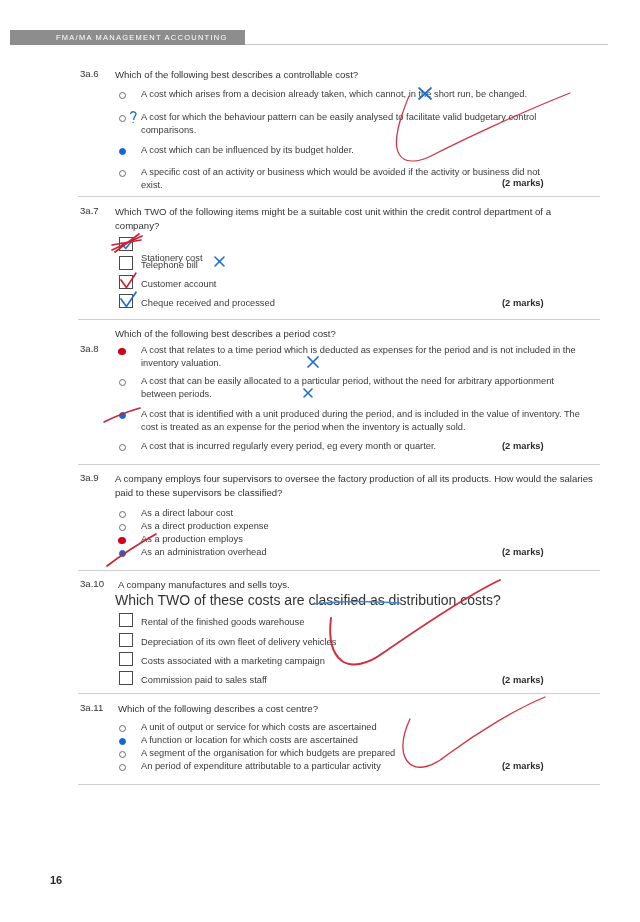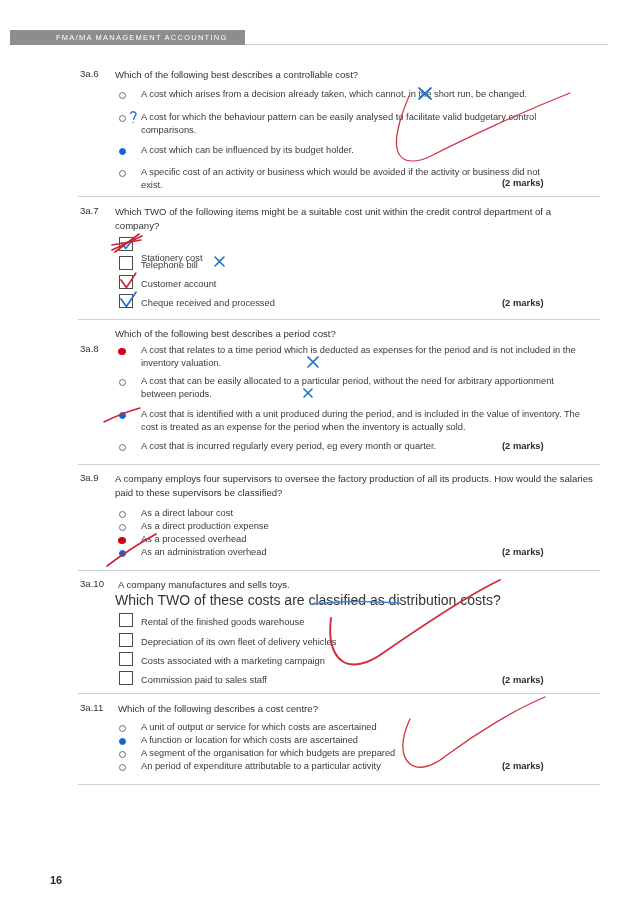--- a/index.html
+++ b/index.html
@@ -236,21 +236,21 @@
     <div class="qnum" style="top:472px;">3a.9</div>
     <div class="qtext" style="top:472px;">A company employs four supervisors to oversee the factory production of all its products. How would the salaries paid to these supervisors be classified?</div>
 
     <div class="radio" style="left:119px; top:511px;"></div>
     <div class="opt-text" style="top:507px;">As a direct labour cost</div>
 
     <div class="radio" style="left:119px; top:524px;"></div>
     <div class="opt-text" style="top:520px;">As a direct production expense</div>
 
     <div class="radio filled-red" style="left:118px; top:537px;"></div>
-    <div class="opt-text" style="top:533px;">As a processed overhead</div>
+    <div class="opt-text" style="top:533px;">As a production employs</div>
 
     <div class="radio filled-blue" style="left:119px; top:550px;"></div>
     <div class="opt-text" style="top:546px;">As an administration overhead</div>
 
     <div class="marks" style="left:502px; top:546px;">(2 marks)</div>
   </div>
   <div class="sep" style="top:570px;"></div>
 
   <div class="qblock">
     <div class="qnum" style="top:578px;">3a.10</div>

